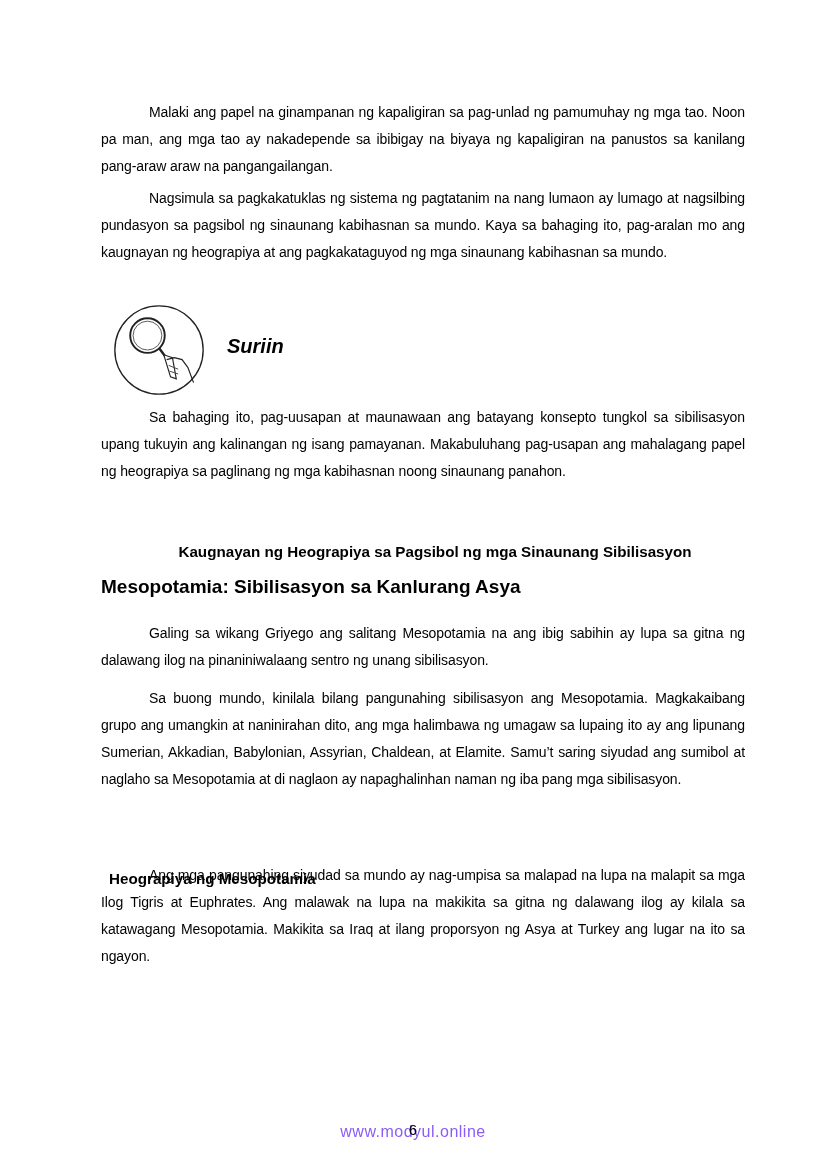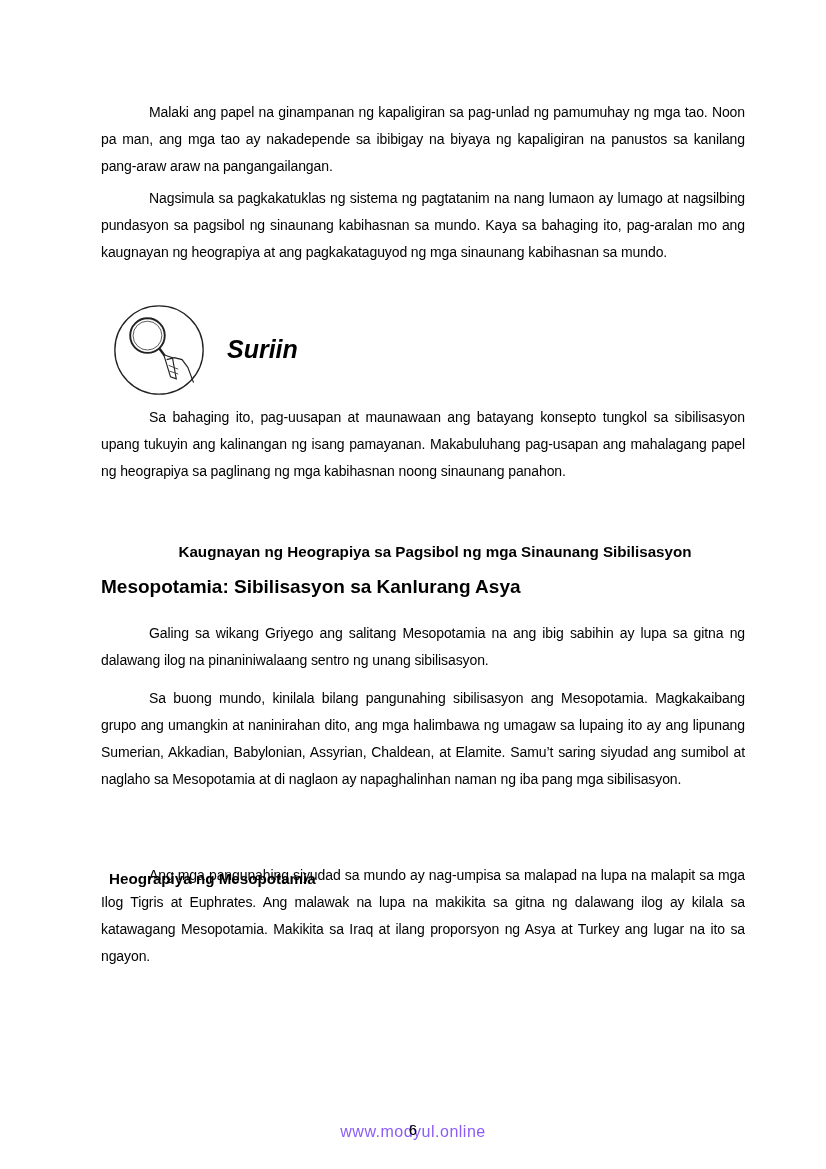--- a/index.html
+++ b/index.html
@@ -5,21 +5,21 @@
   html, body { margin: 0; padding: 0; background: #ffffff; }
   body { width: 826px; height: 1169px; position: relative; overflow: hidden;
          font-family: "Liberation Sans", sans-serif; color: #000; }
   .page { position: absolute; left: 101px; top: 0; width: 644px; }
   p.para { margin: 0; font-size: 14px; line-height: 27px; text-align: justify;
            text-indent: 48px; letter-spacing: -0.1px; font-stretch: condensed; }
   #p1 { position: absolute; top: 99px; }
   #p2 { position: absolute; top: 185px; }
   #suriin-block { position: absolute; top: 302px; left: 10px; height: 96px; width: 400px; }
   #suriin-icon { position: absolute; left: 0; top: 0; width: 96px; height: 96px; }
-  #suriin-title { position: absolute; left: 116px; top: 33px; font-size: 25px; font-weight: bold;
+  #suriin-title { position: absolute; left: 116px; top: 33px; font-size: 20px; font-weight: bold;
                   font-style: italic; }
   #p3 { position: absolute; top: 404px; }
   #h-main { position: absolute; top: 531px; width: 644px; text-align: center; font-weight: bold;
             font-size: 15.2px; margin: 12px; }
   #h-meso { position: absolute; top: 576px; font-weight: bold; font-size: 19px; margin: 0; }
   #p4 { position: absolute; top: 620px; }
   #p5 { position: absolute; top: 685px; }
   #h-heo { position: absolute; top: 862px; font-weight: bold; font-size: 15.2px; margin: 8px; }
   #p6 { position: absolute; top: 862px; }
   #page-number { position: absolute; top: 1121px; left: 0; width: 826px; text-align: center;

